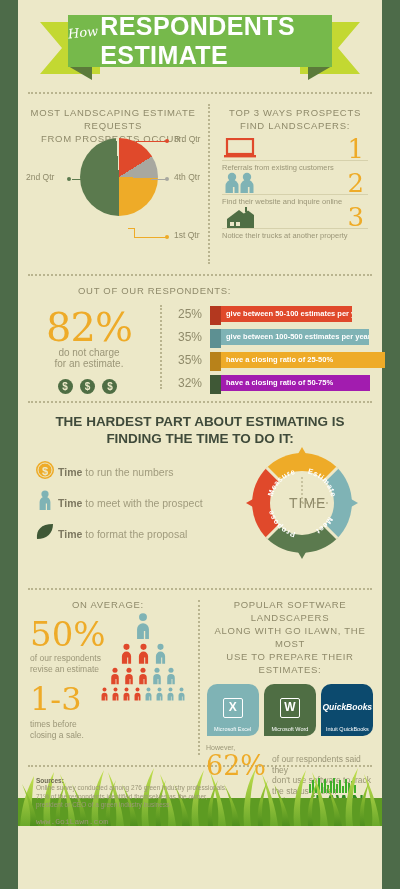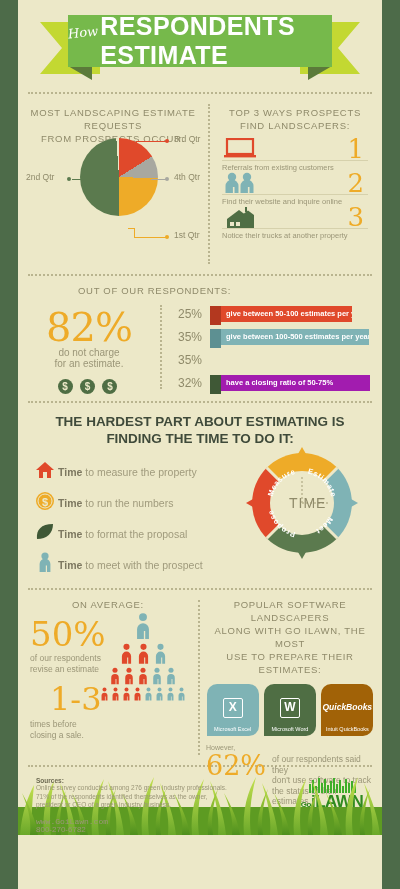--- a/index.html
+++ b/index.html
@@ -112,21 +112,20 @@
   .s4{height:175px;display:flex;position:relative;}
   .s4 .left{width:180px;position:relative;}
   .s4 .right{width:184px;position:relative;}
   .big50{
     color:#eeab28;font-size:34px;font-weight:300;font-family:"DejaVu Serif",serif;
     line-height:34px;
   }
   .big13{
     color:#eeab28;font-size:32px;font-weight:300;font-family:"DejaVu Serif",serif;
     line-height:34px;
-    margin-left:20px;
   }
   .cap{color:#9b9678;font-size:8.5px;line-height:10.5px;}
   .pyr{position:absolute;right:6px;top:22px;width:98px;}
   .prow{display:flex;justify-content:center;margin-bottom:1px;}
   .card{
     width:52px;height:52px;background:#7fb3b5;
     border-radius:10px 10px 10px 0;
     position:relative;display:flex;flex-direction:column;
     align-items:center;justify-content:center;
   }
@@ -279,20 +278,24 @@
           <div class="barrow">
             <span class="barpct">35%</span>
             <span class="barshell">
               <span class="bartab" style="background:#5d9092;"></span>
               <span class="barbody" style="background:#7fb3b5;width:90%;">give between 100-500 estimates per year</span>
             </span>
           </div>
 
           <div class="barrow">
             <span class="barpct">35%</span>
+            <span class="barshell">
+              <span class="bartab" style="background:#b8821a;"></span>
+              <span class="barbody" style="background:#eeab28;width:100%;">have a closing ratio of 25-50%</span>
+            </span>
           </div>
 
           <div class="barrow">
             <span class="barpct">32%</span>
             <span class="barshell">
               <span class="bartab" style="background:#3f5836;"></span>
               <span class="barbody" style="background:#a21caf;width:91%;">have a closing ratio of 50-75%</span>
             </span>
           </div>
 
@@ -304,53 +307,44 @@
 
     <div class="sec s3">
       <h2>
         <span>THE HARDEST PART ABOUT ESTIMATING IS</span><br>
         <span>FINDING THE TIME TO DO IT:</span>
       </h2>
 
       <div style="padding-left:14px;width:215px;">
         <div class="tline">
           <span class="ti">
-            <svg width="20" height="18" viewBox="0 0 20 18">
-                <path d="M10 1 L19 9 H16 V17 H4 V9 H1 Z" fill="#e0492b"></path>
-                <rect x="8" y="11" width="4" height="6" fill="#ece8c8"></rect>
-              </svg>
-          </span>
-          <span class="tt"><b>Time</b><span> to measure the property</span></span>
-        </div>
-        <div class="tline">
-          <span class="ti">
             <svg width="20" height="20" viewBox="0 0 20 20">
                 <circle cx="10" cy="10" r="9" fill="#eeab28"></circle>
                 <circle cx="10" cy="10" r="7" fill="none" stroke="#ece8c8" stroke-width="1"></circle>
                 <text x="10" y="14.5" text-anchor="middle" font-size="11" font-weight="bold" fill="#ece8c8" font-family="Liberation Sans">$</text>
               </svg>
           </span>
           <span class="tt"><b>Time</b><span> to run the numbers</span></span>
         </div>
         <div class="tline">
           <span class="ti">
+            <svg width="20" height="22" viewBox="0 0 20 22">
+                <circle cx="10" cy="4" r="3.6" fill="#7fb3b5"></circle>
+                <path d="M4.6 20v-8a5.4 5.4 0 0 1 10.8 0v8h-3.4v-6.6h-1.2V20z" fill="#7fb3b5"></path>
+              </svg>
+          </span>
+          <span class="tt"><b>Time</b><span> to meet with the prospect</span></span>
+        </div>
+        <div class="tline">
+          <span class="ti">
             <svg width="20" height="18" viewBox="0 0 20 18">
                 <path d="M18 1 C6 1 1 7 2 16 C12 16 18 10 18 1 Z" fill="#3f5836"></path>
               </svg>
           </span>
           <span class="tt"><b>Time</b><span> to format the proposal</span></span>
-        </div>
-        <div class="tline">
-          <span class="ti">
-            <svg width="20" height="22" viewBox="0 0 20 22">
-                <circle cx="10" cy="4" r="3.6" fill="#7fb3b5"></circle>
-                <path d="M4.6 20v-8a5.4 5.4 0 0 1 10.8 0v8h-3.4v-6.6h-1.2V20z" fill="#7fb3b5"></path>
-              </svg>
-          </span>
-          <span class="tt"><b>Time</b><span> to meet with the prospect</span></span>
         </div>
       </div>
 
       <div class="donut">
         <svg width="120" height="120" viewBox="0 0 120 120">
 
           <path d="M 60 60 L 24.7 24.7 A 50 50 0 0 1 95.3 24.7 Z" fill="#eeab28"></path>
 
           <path d="M 60 60 L 95.3 24.7 A 50 50 0 0 1 95.3 95.3 Z" fill="#7fb3b5"></path>
 
@@ -498,21 +492,21 @@
 
         <div style="display:flex;justify-content:space-around;padding:0 6px;">
           <div class="card" style="background:#7fb3b5;">
             <span class="glyph">X</span>
             <span class="cardlbl">Microsoft Excel</span>
           </div>
           <div class="card" style="background:#4f6e44;">
             <span class="glyph">W</span>
             <span class="cardlbl">Microsoft Word</span>
           </div>
-          <div class="card" style="background:#a16207;">
+          <div class="card" style="background:#0c4a6e;">
             <span class="qb">QuickBooks</span>
             <span class="cardlbl">Intuit QuickBooks</span>
           </div>
         </div>
 
         <div style="padding:8px 6px 0 8px;">
           <div style="color:#9b9678;font-size:7px;">However,</div>
           <div style="display:flex;align-items:flex-start;margin-top:1px;">
             <span class="big62">62%</span>
             <span style="margin-left:6px;padding-top:2px;">
@@ -527,21 +521,20 @@
 
     <div class="divider"></div>
 
     <div class="sec s5">
       <div style="padding:10px 0 0 18px;position:relative;z-index:3;">
         <div class="srcT">Sources:</div>
         <div class="srcB">Online survey conducted among 276 green industry professionals.</div>
         <div class="srcB">71% of the respondents identified themselves as the owner,</div>
         <div class="srcB">president or CEO of a green industry business.</div>
         <div class="srcB" style="margin-top:8px;font-size:8px;font-family:Liberation Mono, monospace;">www.GoiLawn.com</div>
-        <div class="srcB" style="font-size:8px;">800-270-6782</div>
       </div>
 
       <div class="logo">
         <div class="logoTop">
           <span class="blade" style="height:9px"></span>
             <span class="blade" style="height:13px"></span>
           <span class="blade" style="height:7px"></span>
             <span class="blade" style="height:15px"></span>
           <span class="blade" style="height:10px"></span>
             <span class="blade" style="height:14px"></span>

